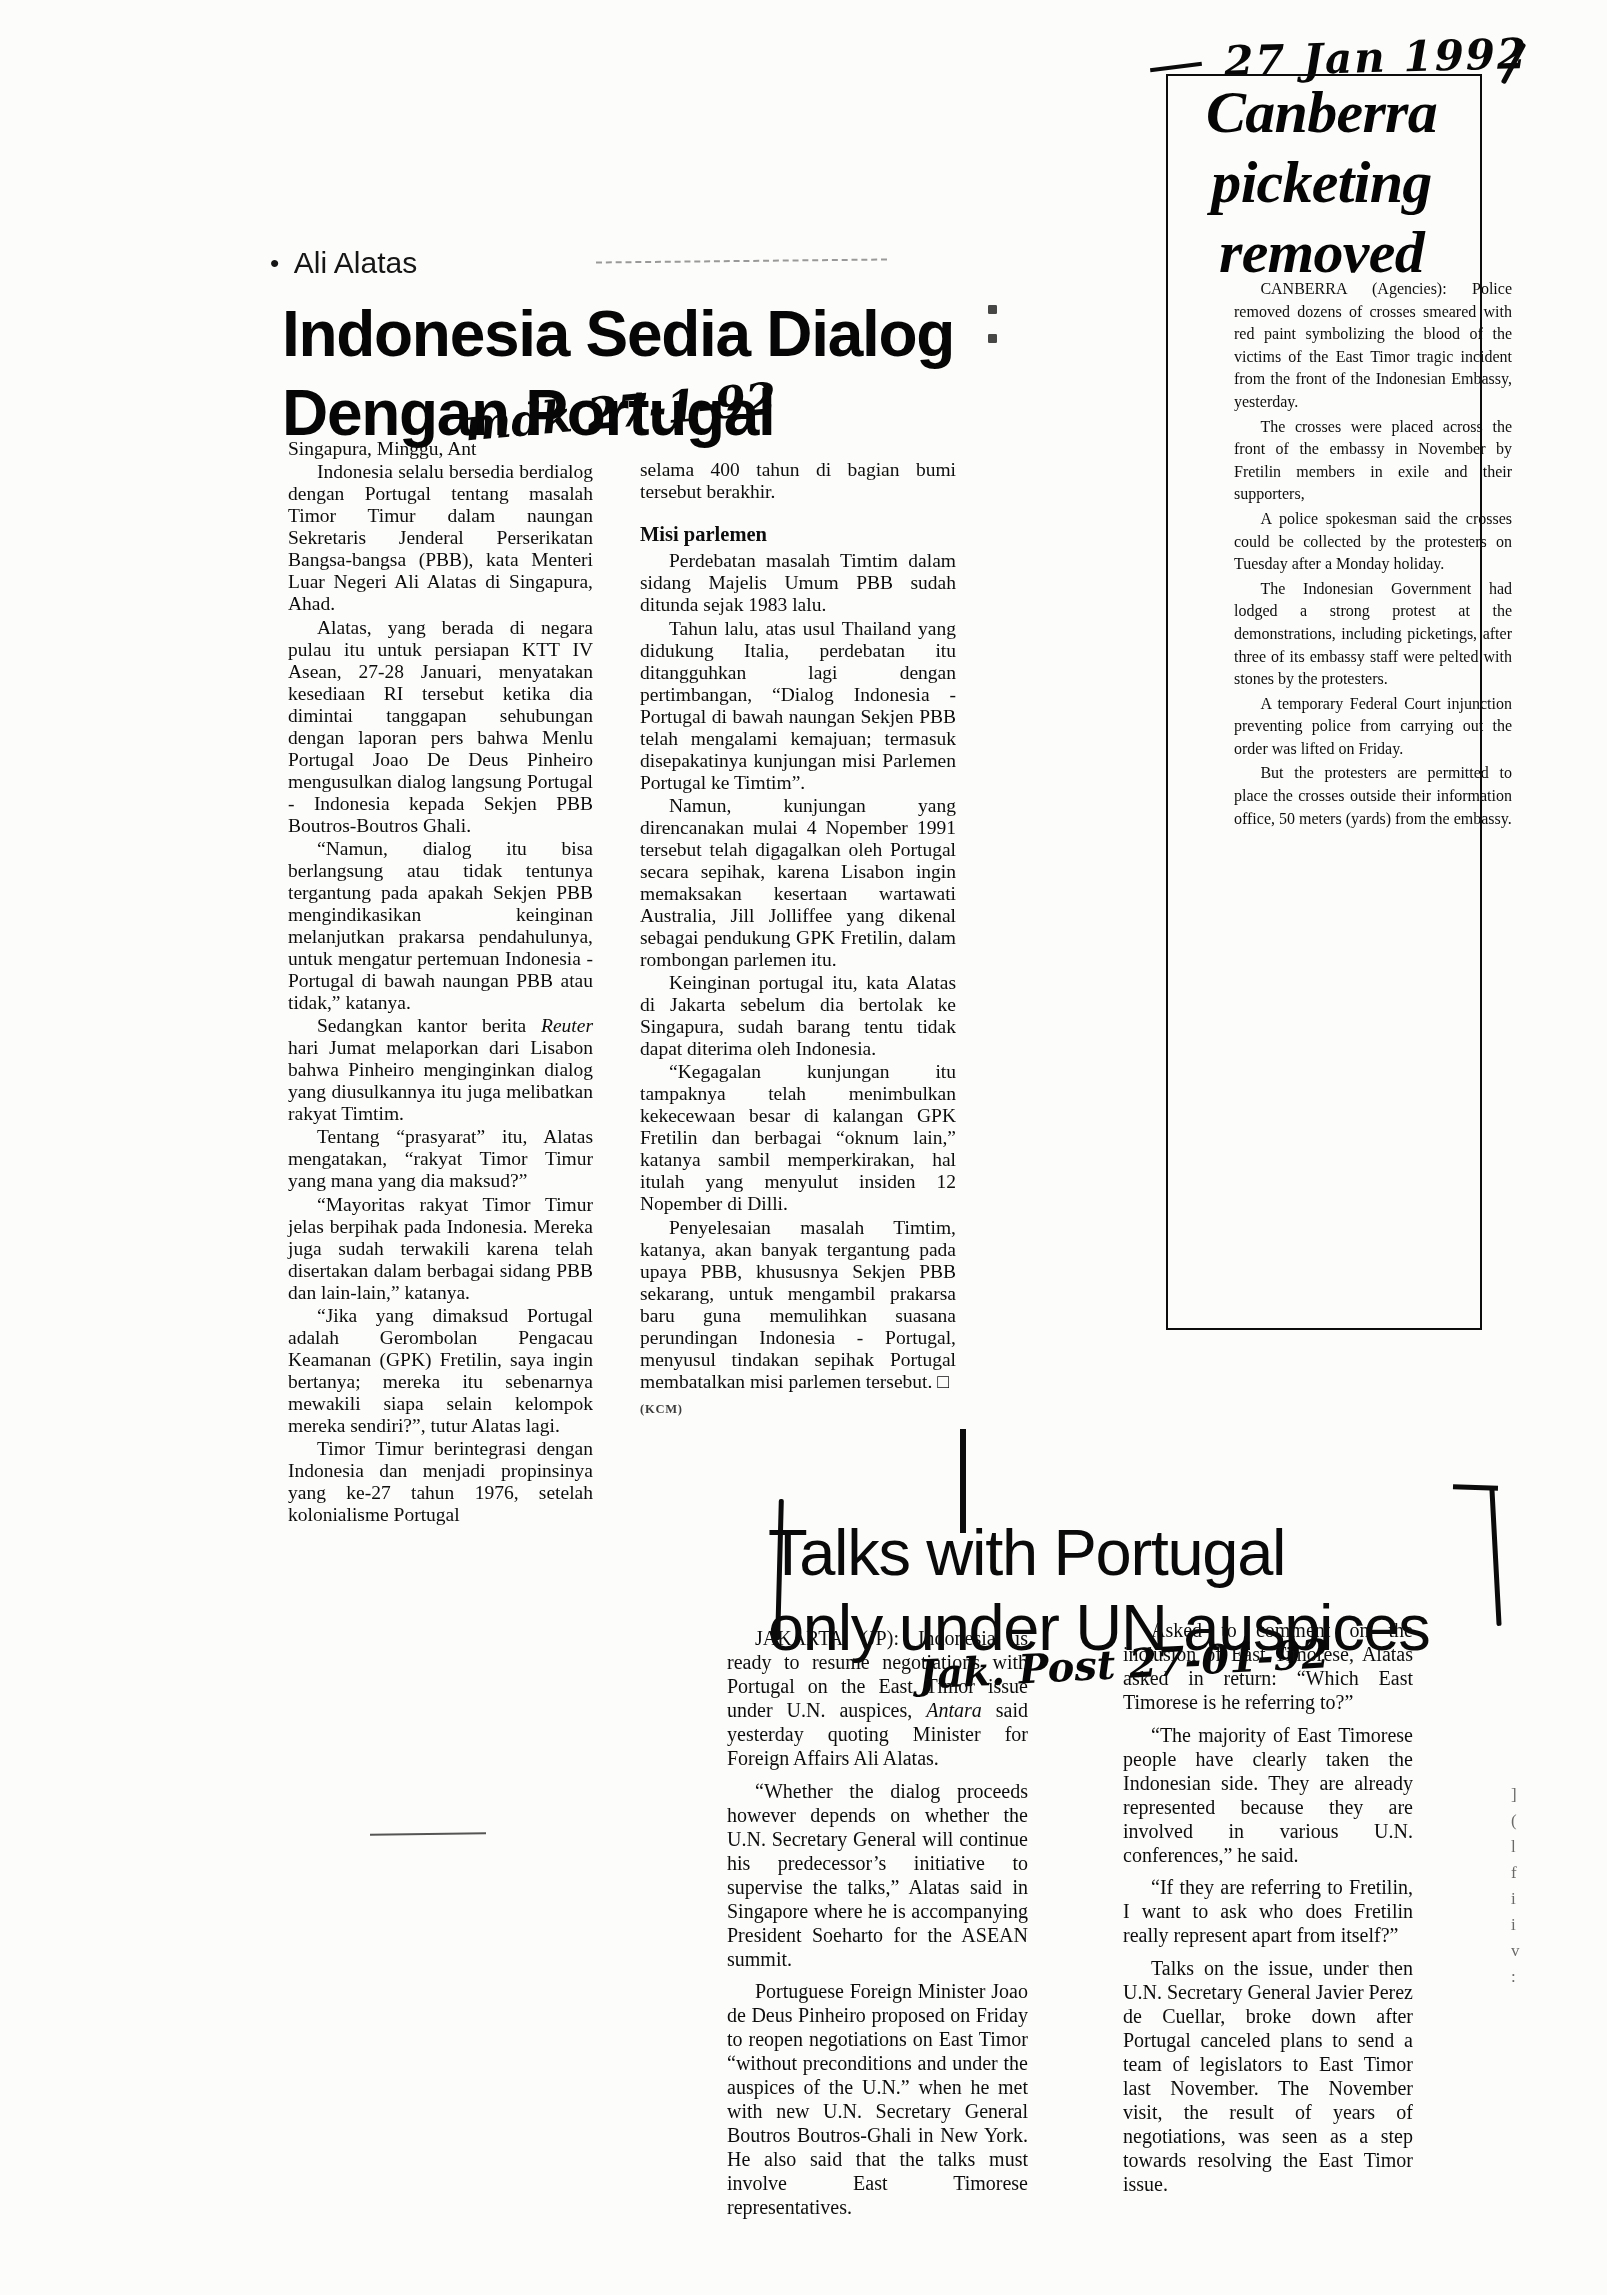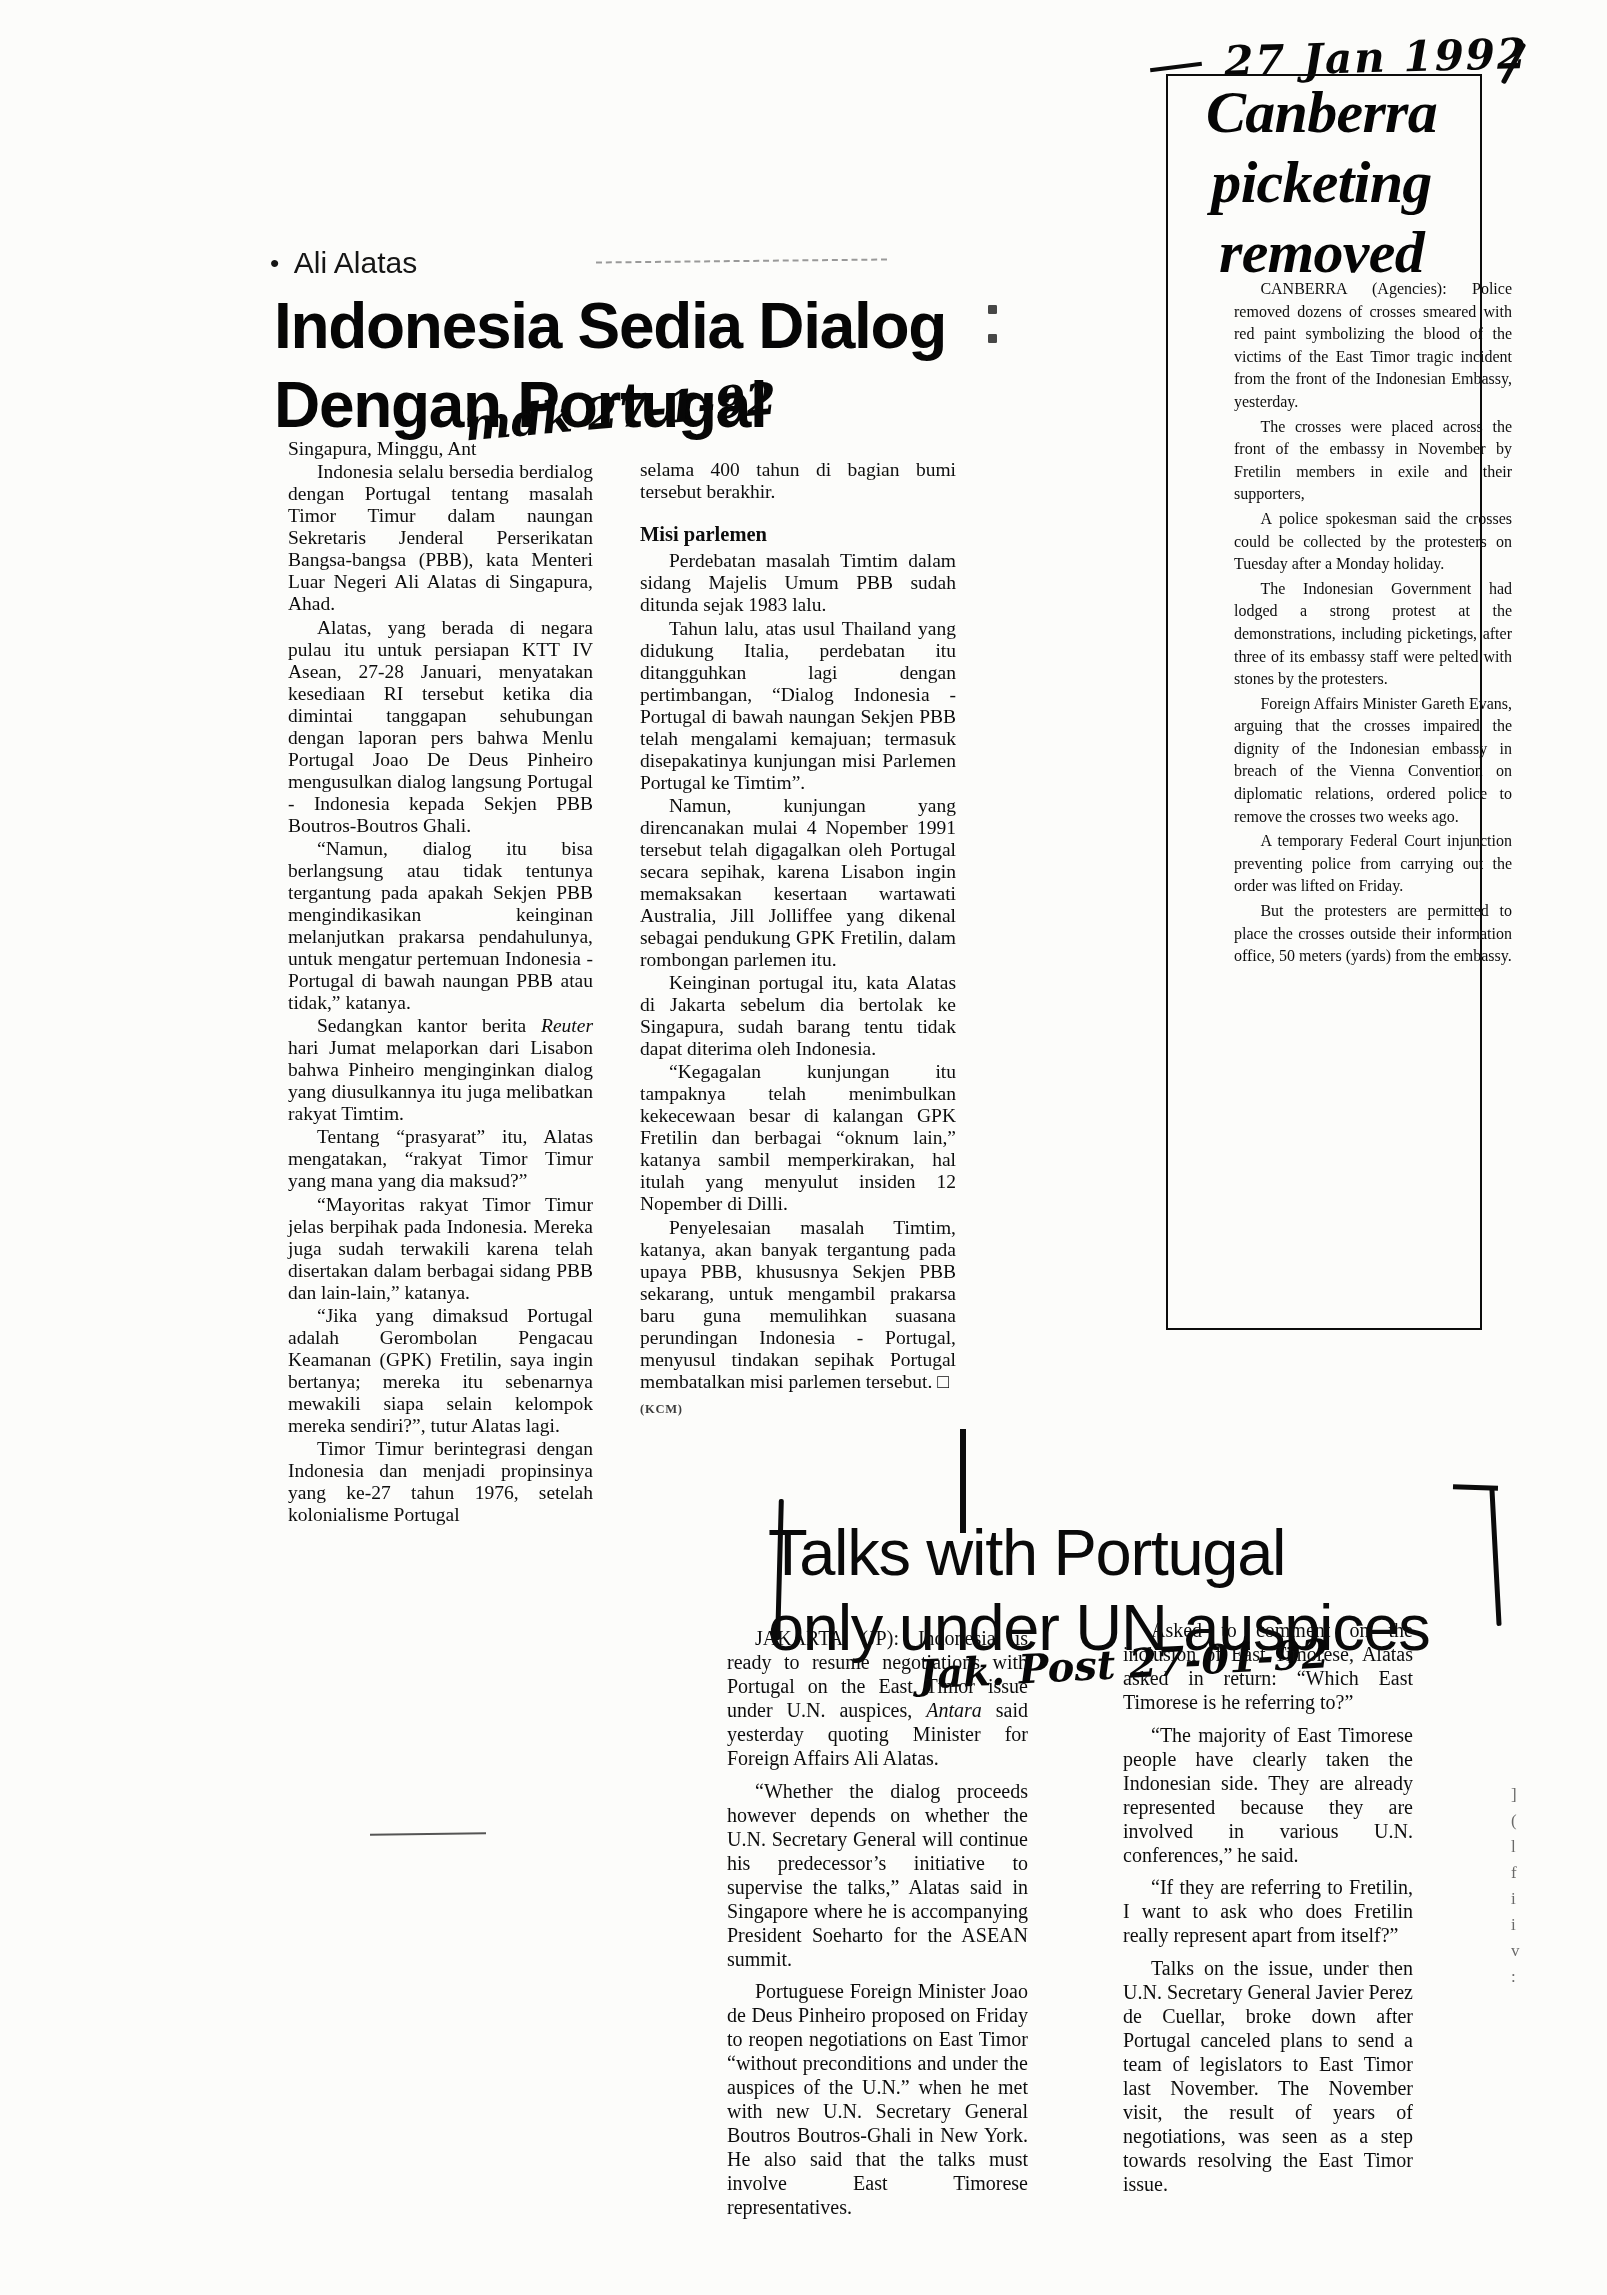--- a/index.html
+++ b/index.html
@@ -74,21 +74,21 @@
 <body>
 
 <div class="page">
 
   <div class="kicker">
     <span class="bullet">•</span>
     <span>Ali Alatas</span>
   </div>
   <div class="kicker-rule"></div>
 
-  <h1 class="indo-headline" style="margin:4px;">
+  <h1 class="indo-headline" style="margin:12px;">
     <div>Indonesia Sedia Dialog</div>
     <div>Dengan Portugal</div>
   </h1>
   <div class="stray-colon"></div>
 
   <div class="hw hw-indo">mdk 27-1-92</div>
 
   <div class="col indo-col" id="indo-col1">
     <p class="dateline">Singapura, Minggu, Ant</p>
     <div>
@@ -126,21 +126,20 @@
   <h2 class="c-headline" style="margin:0;">
       <div>Canberra</div>
       <div>picketing</div>
       <div>removed</div>
     </h2>
   <div class="c-body">
       <p>CANBERRA (Agencies): Police removed dozens of crosses smeared with red paint symbolizing the blood of the victims of the East Timor tragic incident from the front of the Indonesian Embassy, yesterday.</p>
       <p>The crosses were placed across the front of the embassy in November by Fretilin members in exile and their supporters,</p>
       <p>A police spokesman said the crosses could be collected by the protesters on Tuesday after a Monday holiday.</p>
       <p>The Indonesian Government had lodged a strong protest at the demonstrations, including picketings, after three of its embassy staff were pelted with stones by the protesters.</p>
-      <p>Foreign Affairs Minister Gareth Evans, arguing that the crosses impaired the dignity of the Indonesian embassy in breach of the Vienna Convention on diplomatic relations, ordered police to remove the crosses two weeks ago.</p>
       <p>A temporary Federal Court injunction preventing police from carrying out the order was lifted on Friday.</p>
       <p>But the protesters are permitted to place the crosses outside their information office, 50 meters (yards) from the embassy.</p>
     </div>
 
   <div class="divider-bar"></div>
   <div class="bracket-left"></div>
   <div class="bracket-right-v"></div>
   <div class="bracket-right-h"></div>
 
   <h2 class="t-headline" style="margin:0;">

